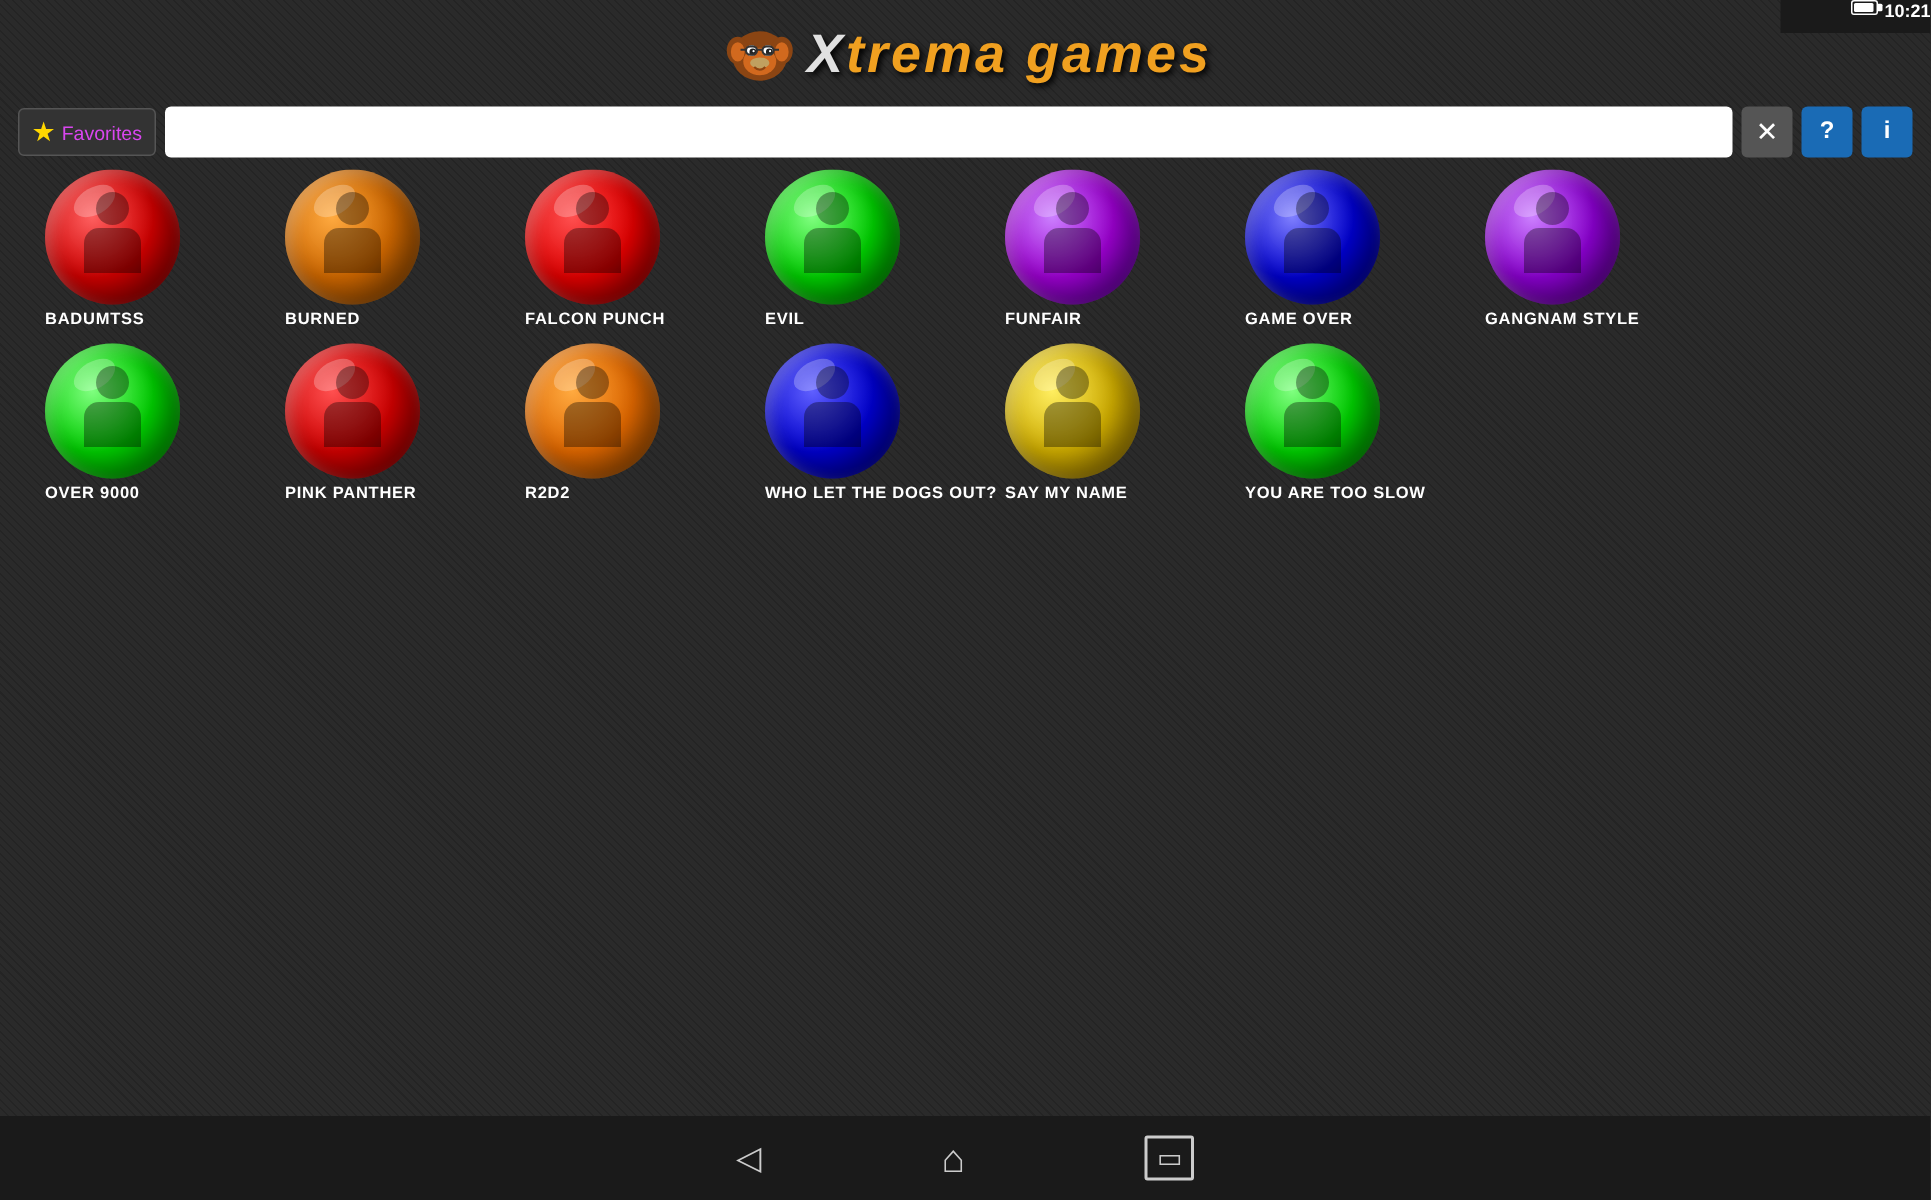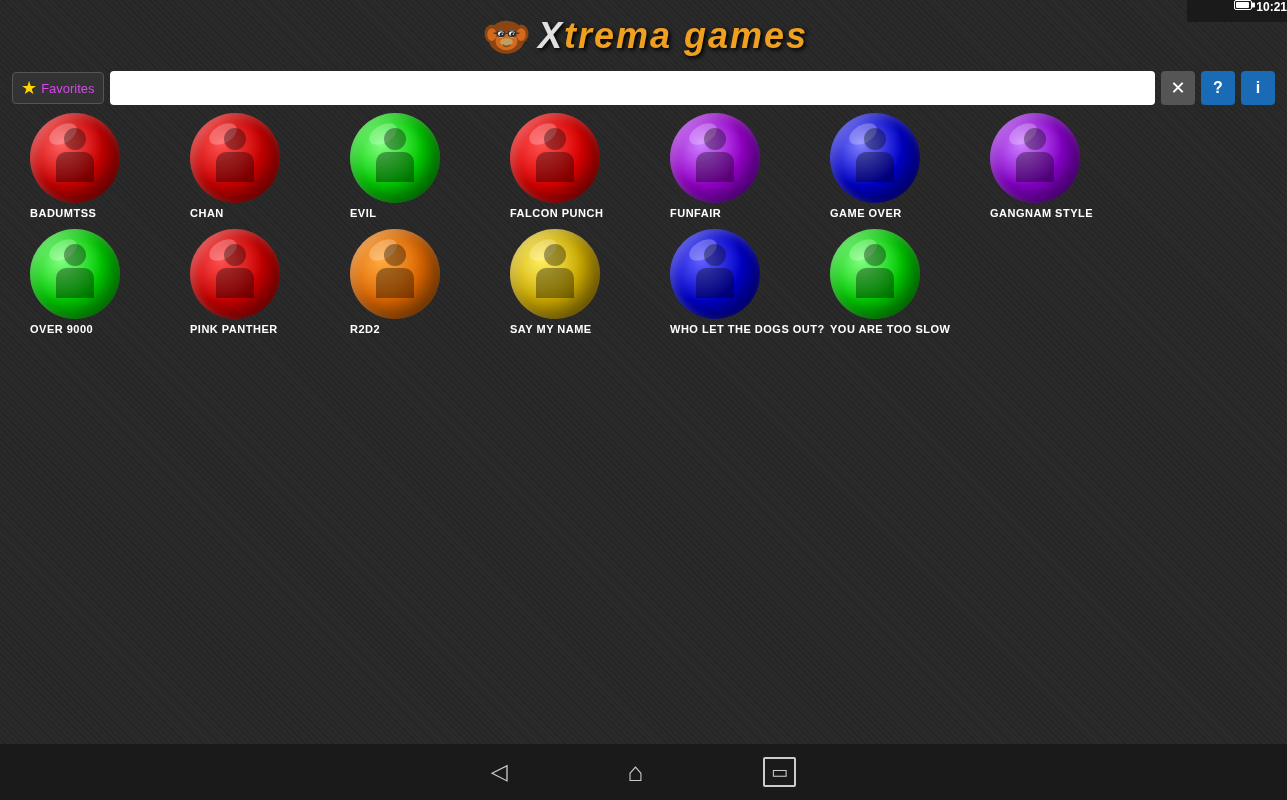--- a/index.html
+++ b/index.html
@@ -353,56 +353,56 @@
               <div class="person-head"></div>
               <div class="person-body"></div>
             </div>
           </div>
         </div>
         <div class="sound-label">BADUMTSS</div>
       </div>
       <div class="sound-item">
         <div style="position: relative;">
           <span class="star-overlay">★</span>
-          <div class="sound-ball ball-red2">
-            <div class="person-silhouette">
-              <div class="person-head"></div>
-              <div class="person-body"></div>
-            </div>
-          </div>
-        </div>
-        <div class="sound-label">CHAN</div>
+          <div class="sound-ball ball-orange">
+            <div class="person-silhouette">
+              <div class="person-head"></div>
+              <div class="person-body"></div>
+            </div>
+          </div>
+        </div>
+        <div class="sound-label">BURNED</div>
+      </div>
+      <div class="sound-item">
+        <div style="position: relative;">
+          <span class="star-overlay">★</span>
+          <div class="sound-ball ball-red3">
+            <div class="person-silhouette">
+              <div class="person-head"></div>
+              <div class="person-body"></div>
+            </div>
+          </div>
+        </div>
+        <div class="sound-label">FALCON PUNCH</div>
       </div>
       <div class="sound-item">
         <div style="position: relative;">
           <span class="star-overlay">★</span>
           <div class="sound-ball ball-green">
             <div class="person-silhouette">
               <div class="person-head"></div>
               <div class="person-body"></div>
             </div>
           </div>
         </div>
         <div class="sound-label">EVIL</div>
       </div>
       <div class="sound-item">
         <div style="position: relative;">
           <span class="star-overlay">★</span>
-          <div class="sound-ball ball-red3">
-            <div class="person-silhouette">
-              <div class="person-head"></div>
-              <div class="person-body"></div>
-            </div>
-          </div>
-        </div>
-        <div class="sound-label">FALCON PUNCH</div>
-      </div>
-      <div class="sound-item">
-        <div style="position: relative;">
-          <span class="star-overlay">★</span>
           <div class="sound-ball ball-purple2">
             <div class="person-silhouette">
               <div class="person-head"></div>
               <div class="person-body"></div>
             </div>
           </div>
         </div>
         <div class="sound-label">FUNFAIR</div>
       </div>
       <div class="sound-item">
@@ -461,40 +461,40 @@
               <div class="person-head"></div>
               <div class="person-body"></div>
             </div>
           </div>
         </div>
         <div class="sound-label">R2D2</div>
       </div>
       <div class="sound-item">
         <div style="position: relative;">
           <span class="star-overlay">★</span>
+          <div class="sound-ball ball-blue3">
+            <div class="person-silhouette">
+              <div class="person-head"></div>
+              <div class="person-body"></div>
+            </div>
+          </div>
+        </div>
+        <div class="sound-label">WHO LET THE DOGS OUT?</div>
+      </div>
+      <div class="sound-item">
+        <div style="position: relative;">
+          <span class="star-overlay">★</span>
           <div class="sound-ball ball-yellow">
             <div class="person-silhouette">
               <div class="person-head"></div>
               <div class="person-body"></div>
             </div>
           </div>
         </div>
         <div class="sound-label">SAY MY NAME</div>
-      </div>
-      <div class="sound-item">
-        <div style="position: relative;">
-          <span class="star-overlay">★</span>
-          <div class="sound-ball ball-blue3">
-            <div class="person-silhouette">
-              <div class="person-head"></div>
-              <div class="person-body"></div>
-            </div>
-          </div>
-        </div>
-        <div class="sound-label">WHO LET THE DOGS OUT?</div>
       </div>
       <div class="sound-item">
         <div style="position: relative;">
           <span class="star-overlay">★</span>
           <div class="sound-ball ball-green3">
             <div class="person-silhouette">
               <div class="person-head"></div>
               <div class="person-body"></div>
             </div>
           </div>

